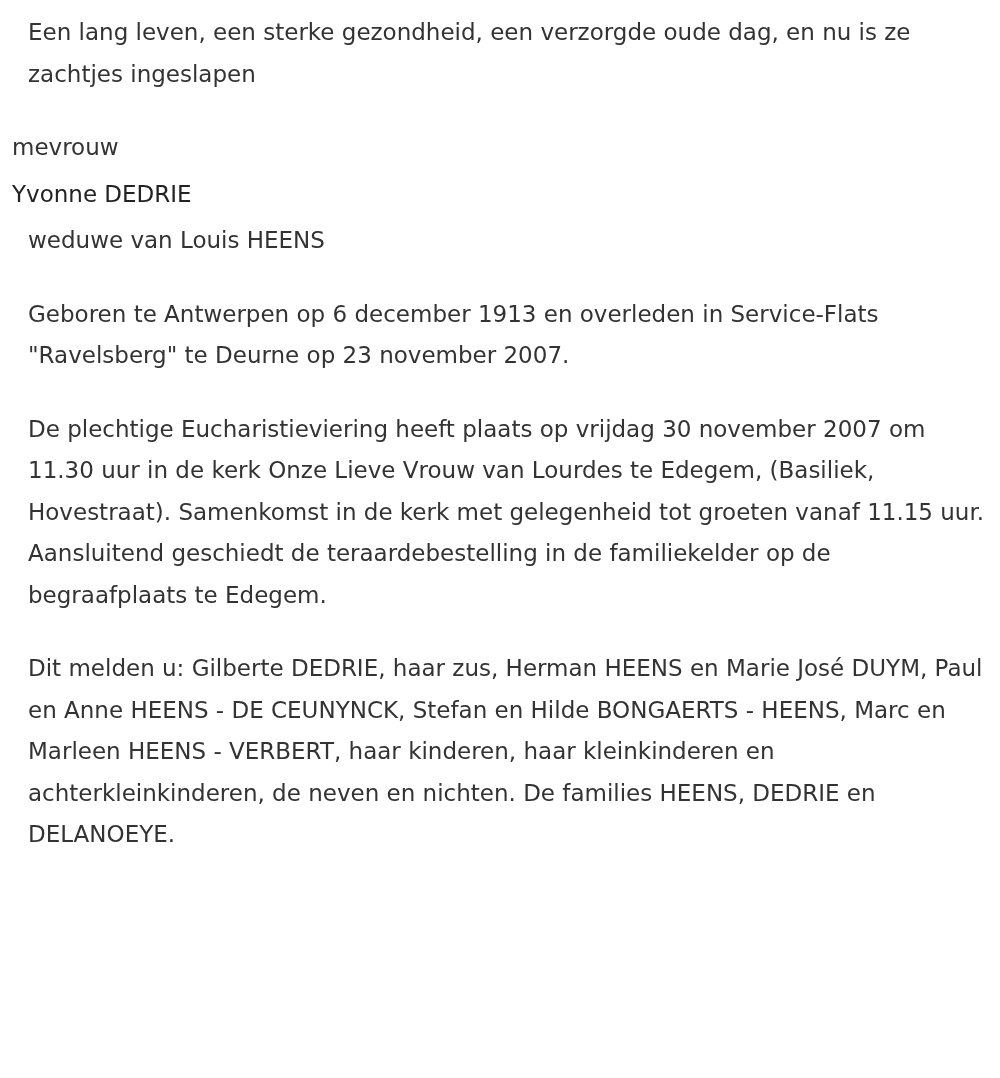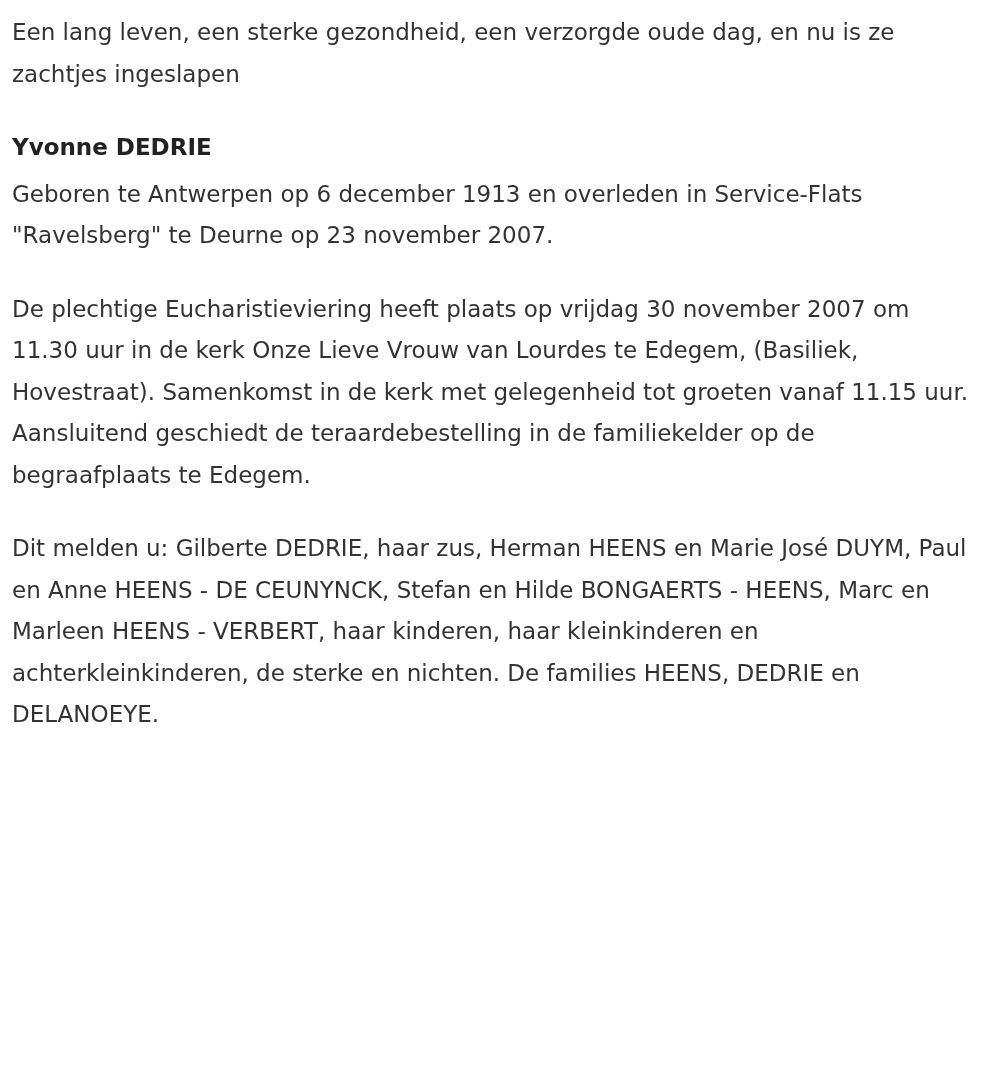--- a/index.html
+++ b/index.html
@@ -15,43 +15,45 @@
     color: #333333;
   }
   .obituary {
     box-sizing: border-box;
     width: 1000px;
     padding: 12px 14px 20px 12px;
     font-size: 23px;
     line-height: 41.5px;
   }
   .obituary p {
-    margin: 0 0 32px 0;
+    margin: 0 0 32px 16px;
     max-width: 968px;
   }
   .obituary p.tight {
     margin: 0 0 5px 0;
   }
   .deceased-name {
-    font-weight: 700;
+    font-weight: 400;
     color: #222222;
   }
 </style>
 </head>
 <body>
 
 <div class="obituary">
 
   <p>Een lang leven, een sterke gezondheid, een verzorgde oude dag, en nu is ze zachtjes ingeslapen</p>
 
+  <p class="tight">mevrouw</p>
 
   <p class="tight deceased-name">Yvonne DEDRIE</p>
 
+  <p>weduwe van Louis HEENS</p>
 
   <p>Geboren te Antwerpen op 6 december 1913 en overleden in Service-Flats "Ravelsberg" te Deurne op 23 november 2007.</p>
 
   <p>De plechtige Eucharistieviering heeft plaats op vrijdag 30 november 2007 om 11.30 uur in de kerk Onze Lieve Vrouw van Lourdes te Edegem, (Basiliek, Hovestraat). Samenkomst in de kerk met gelegenheid tot groeten vanaf 11.15 uur. Aansluitend geschiedt de teraardebestelling in de familiekelder op de begraafplaats te Edegem.</p>
 
-  <p>Dit melden u: Gilberte DEDRIE, haar zus, Herman HEENS en Marie José DUYM, Paul en Anne HEENS - DE CEUNYNCK, Stefan en Hilde BONGAERTS - HEENS, Marc en Marleen HEENS - VERBERT, haar kinderen, haar kleinkinderen en achterkleinkinderen, de sterke en nichten. De families HEENS, DEDRIE en DELANOEYE.</p>
+  <p>Dit melden u: Gilberte DEDRIE, haar zus, Herman HEENS en Marie José DUYM, Paul en Anne HEENS - DE CEUNYNCK, Stefan en Hilde BONGAERTS - HEENS, Marc en Marleen HEENS - VERBERT, haar kinderen, haar kleinkinderen en achterkleinkinderen, de neven en nichten. De families HEENS, DEDRIE en DELANOEYE.</p>
 
 
 
 </div>
 
 </body></html>

